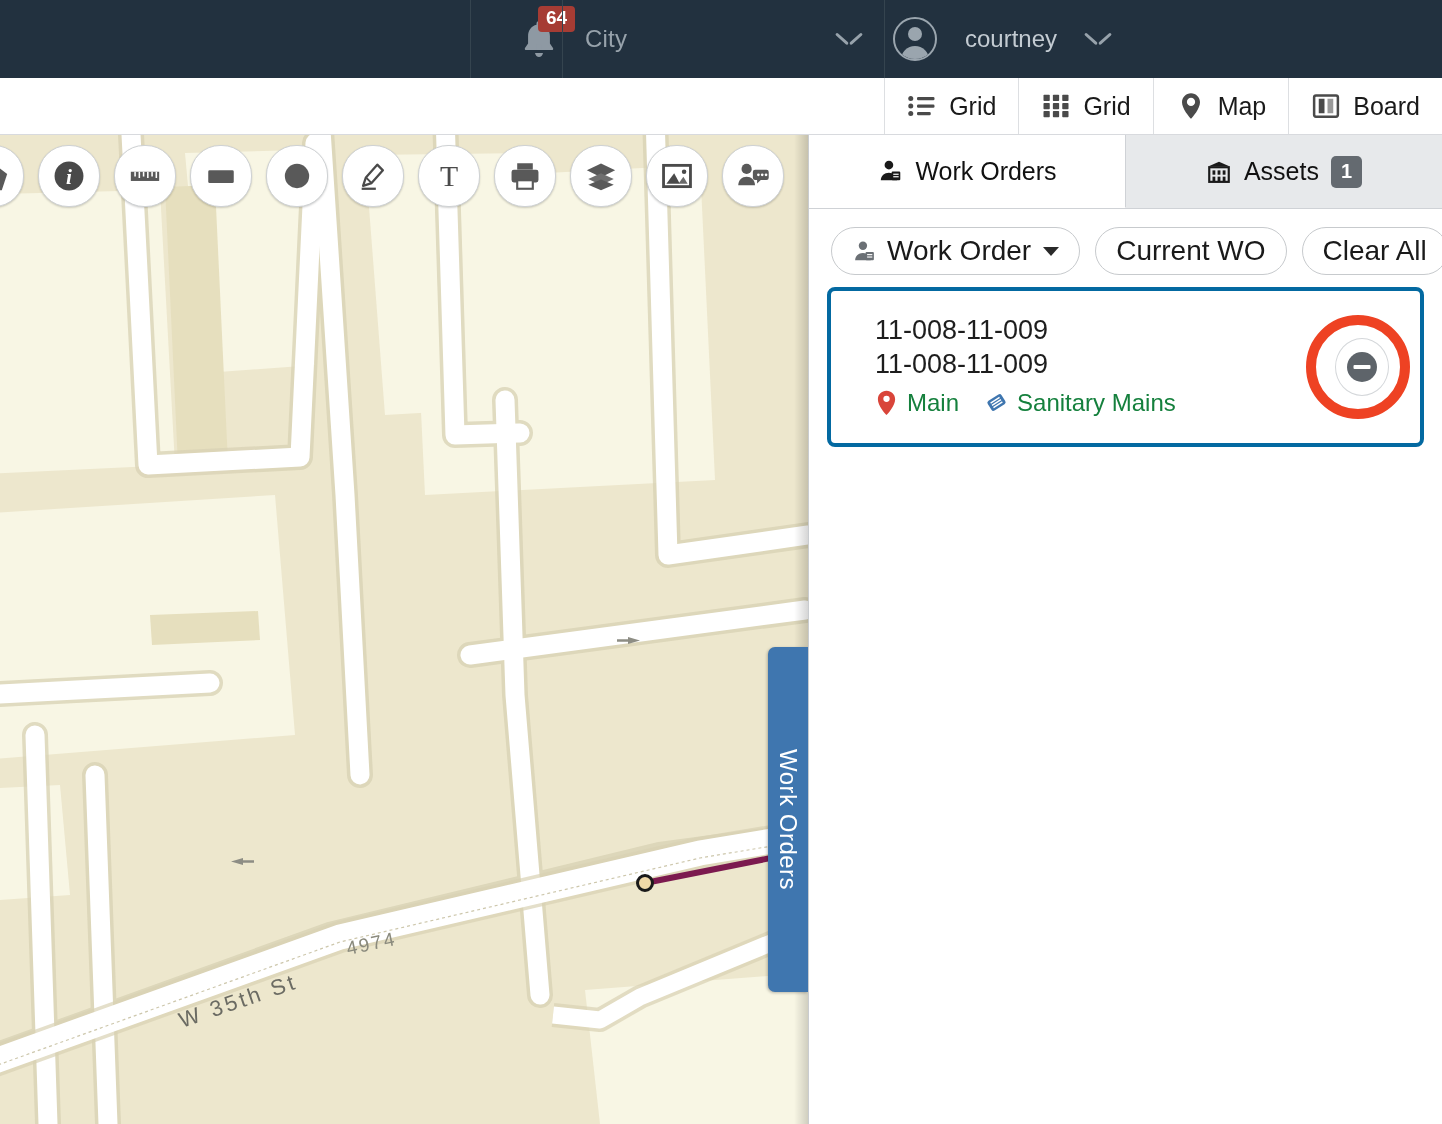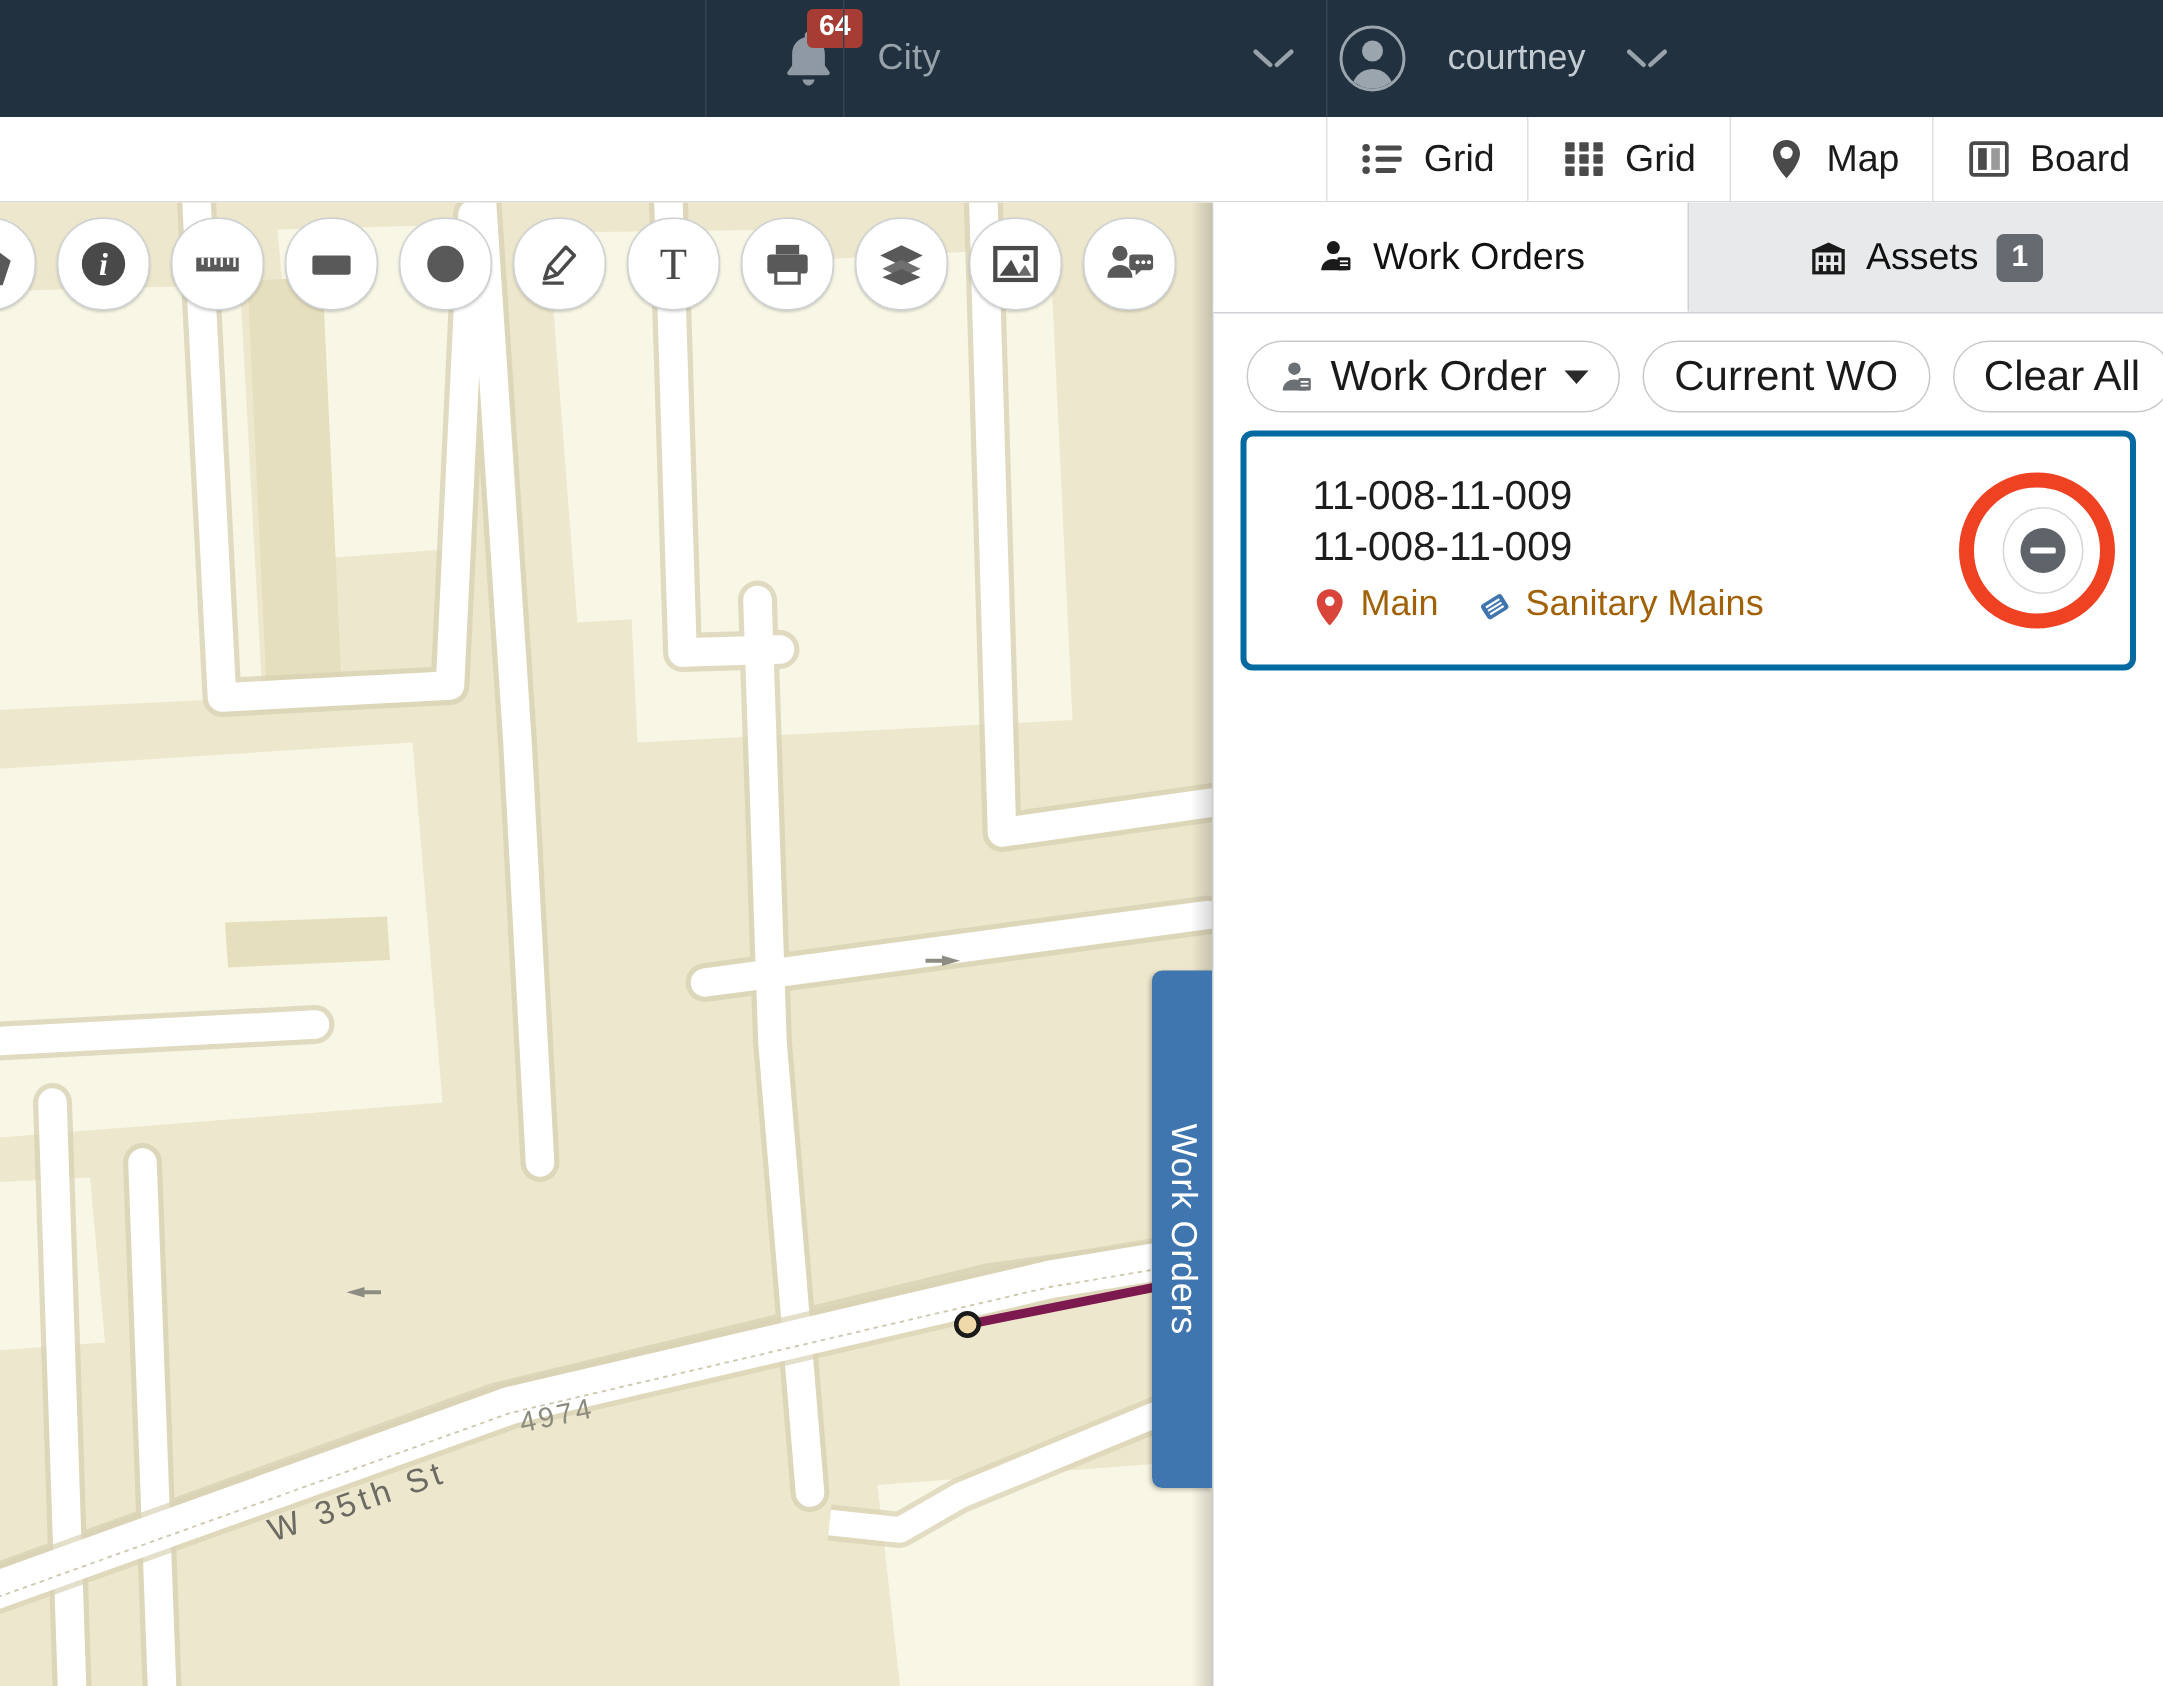--- a/index.html
+++ b/index.html
@@ -170,21 +170,21 @@
 
   .cards { padding: 0 18px; }
   .wo-card {
     position: relative;
     border: 4px solid #0369a1; border-radius: 8px;
     background: #fff; padding: 22px 26px 26px 44px;
     min-height: 158px;
   }
   .wo-line { font-size: 27px; color: #1d1d1d; line-height: 1.27; }
   .wo-meta { display: flex; align-items: center; gap: 26px; margin-top: 7px; }
-  .meta-item { display: flex; align-items: flex-end; gap: 9px; font-size: 24px; color: #a16207; }
+  .meta-item { display: flex; align-items: center; gap: 9px; font-size: 24px; color: #15803d; }
   .meta-item svg { width: 23px; height: 25px; flex: 0 0 23px; }
 
   .remove-btn {
     position: absolute; right: 31px; top: 50%; transform: translateY(-50%);
     width: 54px; height: 58px; border-radius: 50%;
     border: 1px solid #d4d7da; background: #fff;
     display: flex; align-items: center; justify-content: center;
     cursor: pointer;
   }
   .minus-circle {

